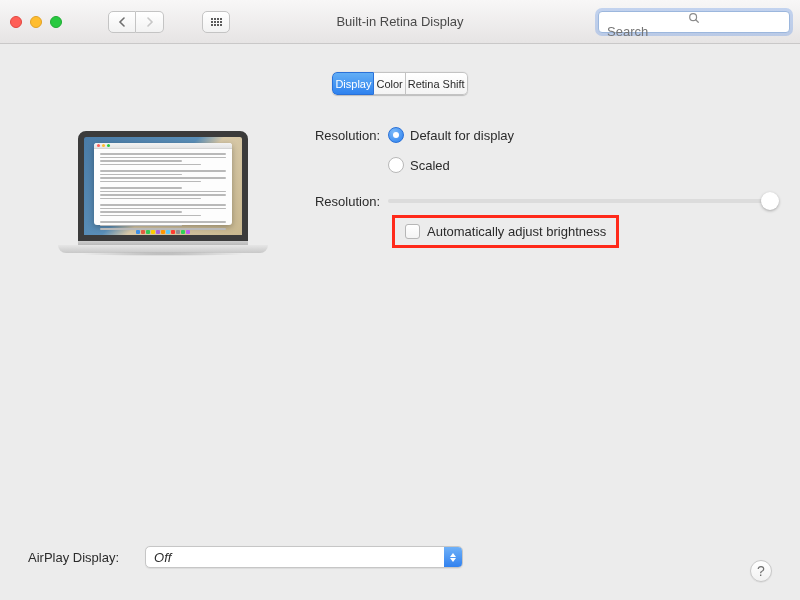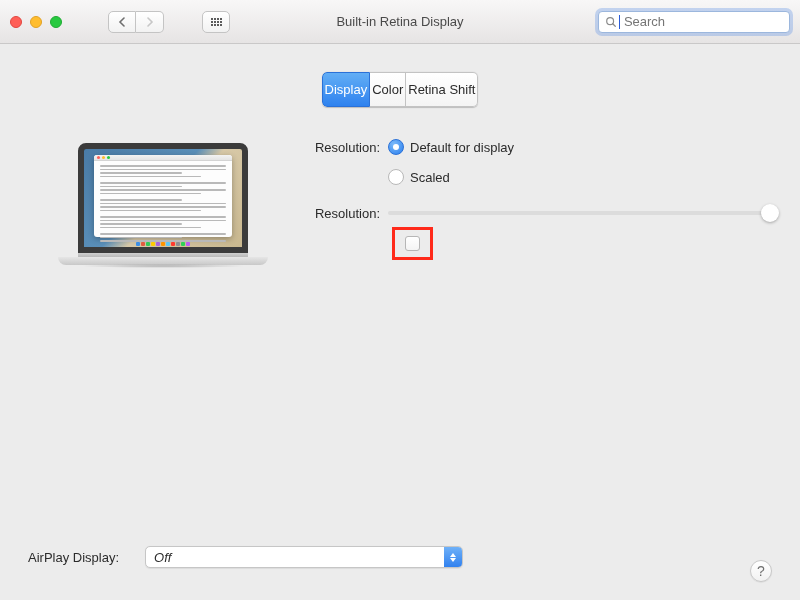--- a/index.html
+++ b/index.html
@@ -14,32 +14,32 @@
   .tl.green { background: #28c940; border: 0.5px solid #1fab33; }
   .nav-buttons { display: flex; margin-left: 18px; }
   .nav-btn { width: 28px; height: 22px; background: linear-gradient(#ffffff,#f2f2f2); border: 1px solid #c4c4c4; display:flex; align-items:center; justify-content:center; color:#6f6f6f; font-size:12px; }
   .nav-btn.left { border-radius: 5px 0 0 5px; }
   .nav-btn.right { border-radius: 0 5px 5px 0; border-left: none; color:#c7c7c7; }
   .grid-btn { width: 28px; height: 22px; margin-left: 10px; background: linear-gradient(#ffffff,#f2f2f2); border:1px solid #c4c4c4; border-radius:5px; display:flex; align-items:center; justify-content:center; }
   .grid-icon { display:grid; grid-template-columns:repeat(4,2px); grid-template-rows:repeat(3,2px); gap:1px; }
   .grid-icon span { background:#5b5b5b; width:2px; height:2px; }
   .win-title { position:absolute; left:0; right:0; text-align:center; font-size:13px; color:#4a4a4a; pointer-events:none; }
   .search-wrap { margin-left:auto; }
-  .search { width: 192px; height: 22px; border: 1px solid #9cb7dd; border-radius: 4px; box-shadow: 0 0 0 3px rgba(100,150,230,0.35); background:#fff; display:flex; align-items:center; padding:0 6px; }
+  .search { width: 192px; height: 22px; border: 1px solid #9cb7dd; border-radius: 4px; box-shadow: 0 0 0 3px rgba(100,150,230,0.35); background:#fff; display:flex; align-items:center; padding:0 6px;flex-direction:column; }
   .search svg { width:12px; height:12px; flex-shrink:0; }
   .search input { border:none; outline:none; font-size:13px; width:100%; margin-left:4px; background:transparent; }
   .search-caret { width:1px; height:14px; background:#2b5cd8; margin-left:2px; animation:blink 1s step-end infinite; }
   @keyframes blink { 50% { opacity:0; } }
   
   
   .content { padding: 28px 28px 0 28px; height: calc(600px - 44px); position:relative; }
   
   .seg { display:flex; justify-content:center; margin-bottom: 30px; }
   .seg-group { display:flex; border-radius:5px; overflow:hidden; box-shadow: 0 0.5px 1px rgba(0,0,0,0.2); }
-  .seg-btn { height:35px; padding: 0 2px; font-size:13px; background: linear-gradient(#ffffff,#f4f4f4); border:1px solid #c3c3c3; border-left:none; display:flex; align-items:center; cursor:default; }
+  .seg-btn { height:23px; padding: 0 2px; font-size:11px; background: linear-gradient(#ffffff,#f4f4f4); border:1px solid #c3c3c3; border-left:none; display:flex; align-items:center; cursor:default; }
   .seg-btn:first-child { border-left:1px solid #c3c3c3; border-radius:5px 0 0 5px; }
   .seg-btn:last-child { border-radius:0 5px 5px 0; }
   .seg-btn.active { background: linear-gradient(#62aef5,#2f82ef); color:#fff; border-color:#2a71d8; }
   
   .main-row { display:flex; }
   .preview-col { width: 270px; display:flex; justify-content:center; align-items:flex-start; padding-top:6px;}
   .laptop { width: 210px; }
   .laptop-screen { width: 170px; height: 110px; margin: 0 auto; background:#222; border: 6px solid #3b3b3b; border-radius: 8px 8px 0 0; position:relative; overflow:hidden; }
   .laptop-screen::before { content:''; position:absolute; inset:0; background: linear-gradient(135deg,#4a7ba6 0%, #5a8fb9 45%, #d8c9a8 55%, #c9b88f 100%); }
   .wp-window { position:absolute; left:10px; top:6px; right:10px; bottom:10px; background:#fdfdfd; border-radius:3px; box-shadow:0 2px 6px rgba(0,0,0,0.3); }
@@ -217,20 +217,21 @@
 
       <div class="setting-row">
         <div class="setting-label">Resolution:</div>
         <div class="slider-wrap">
           <div class="slider">
             <div class="slider-fill" style="width:100%"></div>
             <div class="slider-thumb" style="left:100%"></div>
           </div>
           <div class="autobox highlight-box">
             <span class="checkbox"></span>
+            <span>Automatically adjust brightness</span>
           </div>
         </div>
       </div>
     </div>
   </div>
 
   <div class="bottom">
     <div class="airplay-row">
       <span>AirPlay Display:</span>
       <div class="select">

